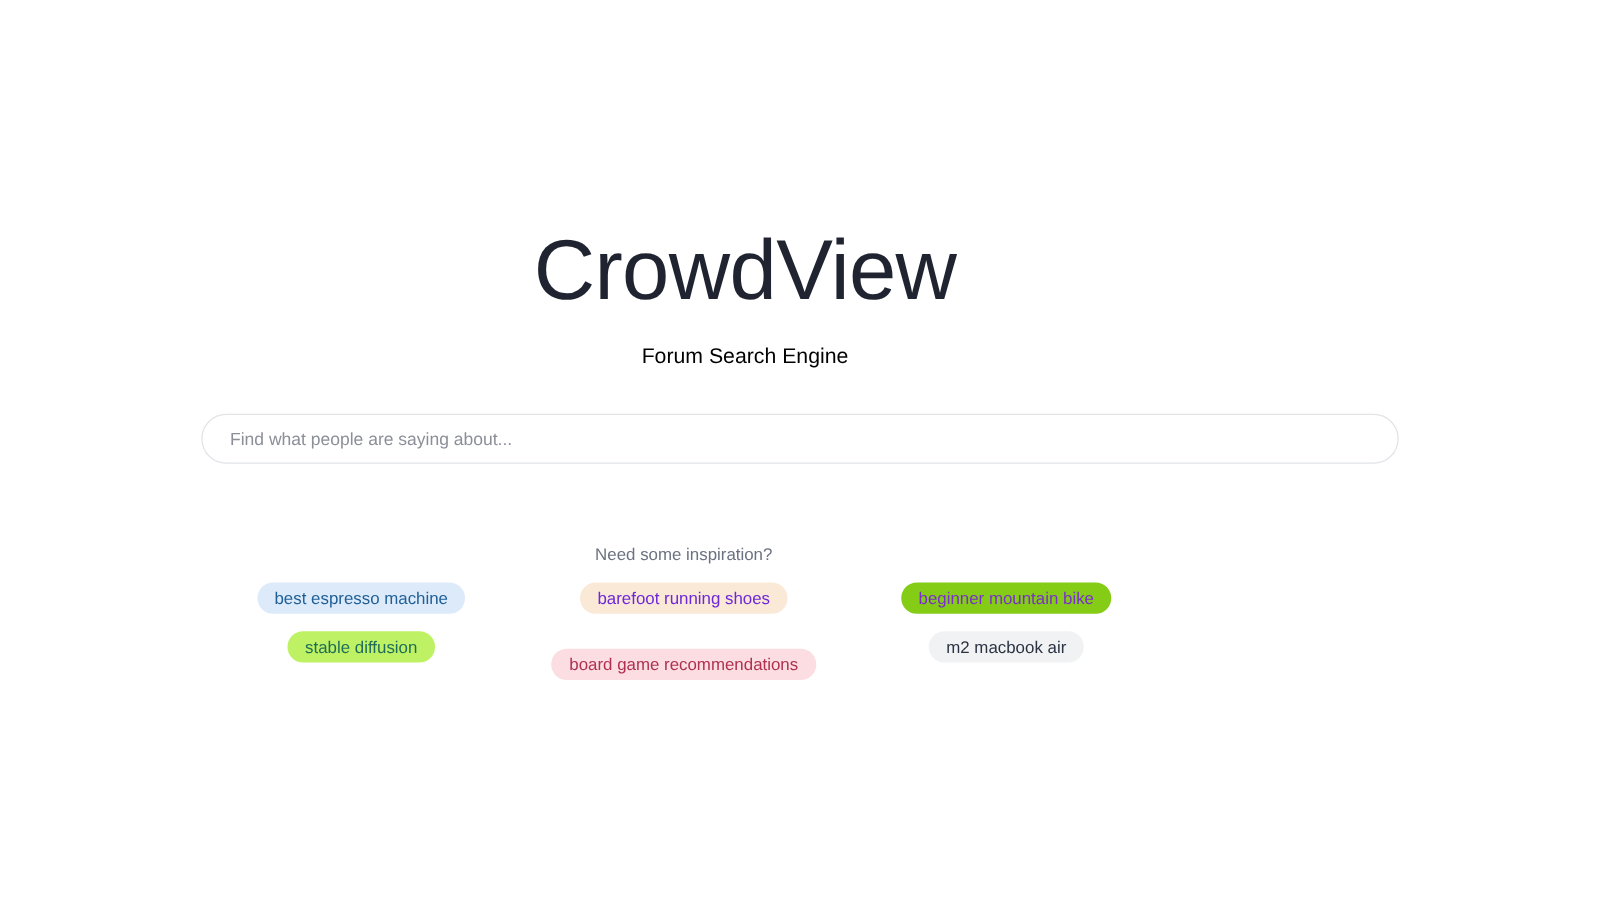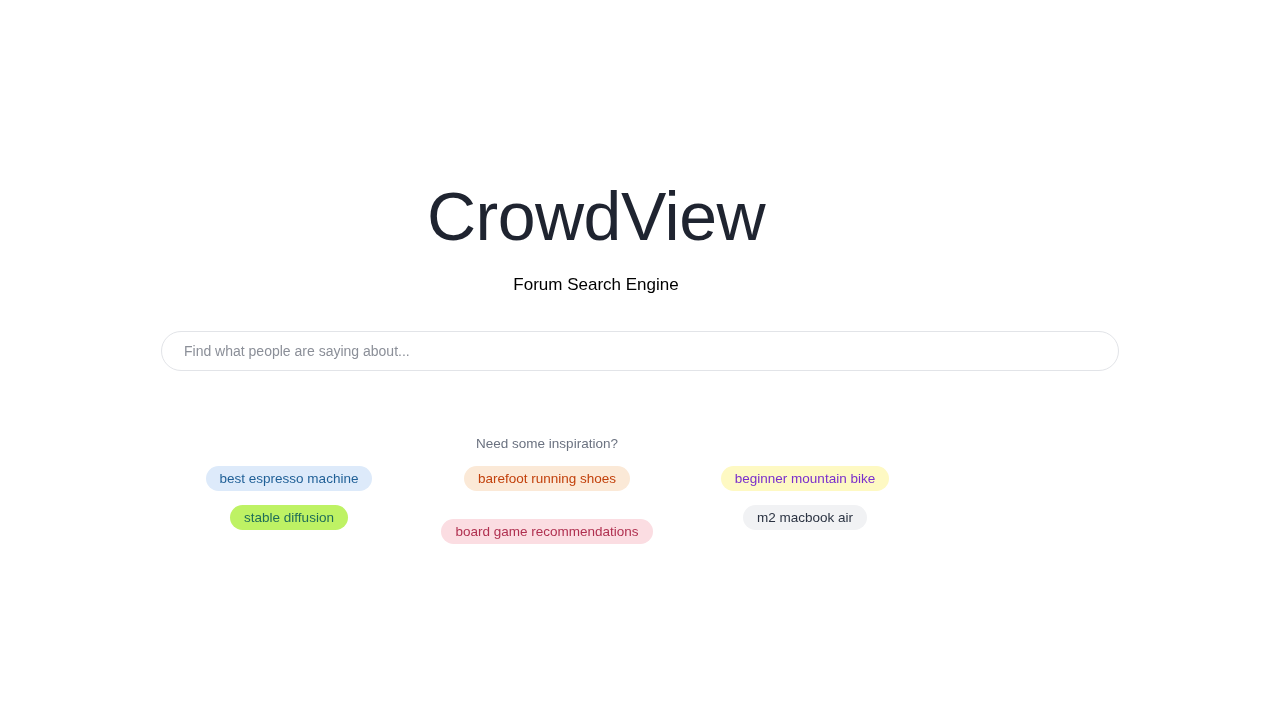--- a/index.html
+++ b/index.html
@@ -134,24 +134,24 @@
     <input class="search-input" type="text" placeholder="Find what people are saying about..." value="" style="border-color: rgb(226, 228, 232);">
   </div>
 
   <div class="inspiration">
     <div class="inspiration-label" style="color: rgb(107, 114, 128);">Need some inspiration?</div>
     <div class="chip-grid">
         <div class="chip-cell">
           <button class="chip" style="background: rgb(221, 234, 250); color: rgb(31, 95, 150);">best espresso machine</button>
         </div>
         <div class="chip-cell">
-          <button class="chip" style="background: rgb(251, 233, 215); color: #c2410c;">barefoot running shoes</button>
+          <button class="chip" style="background: rgb(251, 233, 215); color: #6d28d9;">barefoot running shoes</button>
         </div>
         <div class="chip-cell">
-          <button class="chip" style="background: #fef9c3; color: rgb(122, 47, 204);">beginner mountain bike</button>
+          <button class="chip" style="background: #84cc16; color: rgb(122, 47, 204);">beginner mountain bike</button>
         </div>
         <div class="chip-cell">
           <button class="chip" style="background: #bef264; color: rgb(31, 109, 88);">stable diffusion</button>
         </div>
         <div class="chip-cell">
           <button class="chip" style="background: rgb(251, 221, 226); color: rgb(176, 48, 80); margin-top: 28px;">board game recommendations</button>
         </div>
         <div class="chip-cell">
           <button class="chip" style="background: rgb(241, 242, 244); color: rgb(43, 51, 66);">m2 macbook air</button>
         </div>

